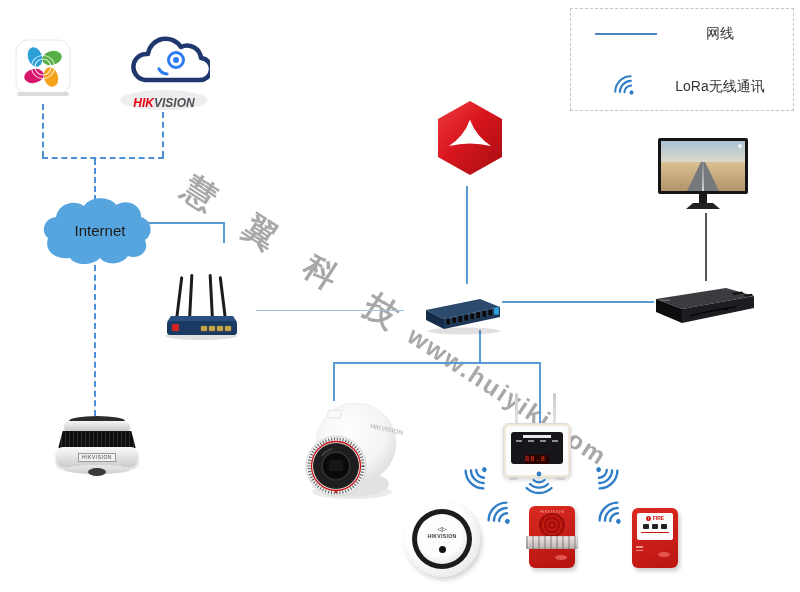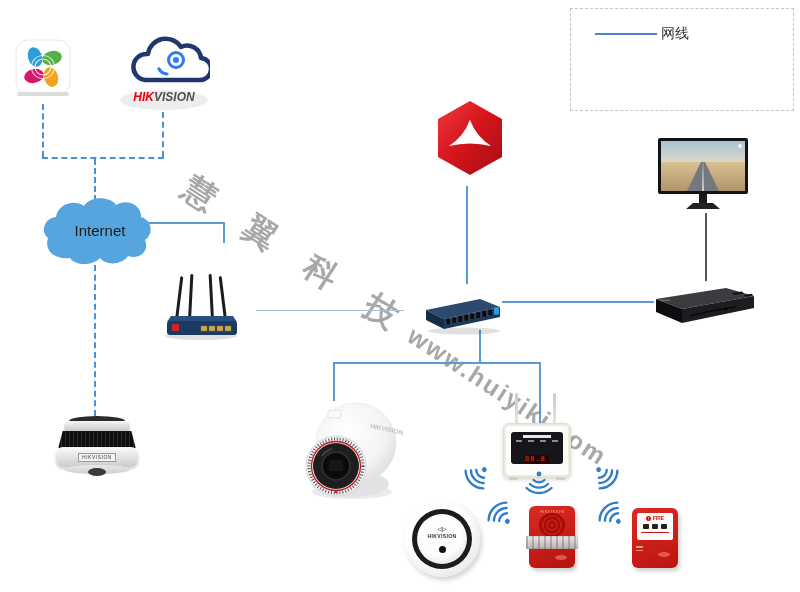--- a/index.html
+++ b/index.html
@@ -13,32 +13,32 @@
   .hline.dash { border-top-style:dashed; border-top-color:#4a90d9; }
   .vline.dash { border-left-style:dashed; border-left-color:#4a90d9; }
   .vline.dark { border-left-color:#555; border-left-width:2px; }
   
   .watermark { position:absolute; left:198px; top:166px; transform:rotate(33deg); transform-origin:left top;
     color:#9a9a9a; opacity:.85; white-space:nowrap; font-weight:bold; }
   .watermark .cn { font-size:33px; letter-spacing:15px; }
   .watermark .url { font-size:25px; letter-spacing:2px; }
   
   .legend { position:absolute; left:570px; top:8px; width:224px; height:103px;
-    border:1px dashed #c3c3c3; background:#fff; padding:10px 14px 8px 20px; display:flex; justify-content:space-between; }
+    border:1px dashed #c3c3c3; background:#fff; padding:10px 14px 8px 20px; display:flex; flex-direction:column; justify-content:space-between; }
   .legend-row { display:flex; align-items:center; height:30px; }
   .legend-sample { width:70px; display:flex; justify-content:center; align-items:center; }
   .legend-label { flex:1; text-align:center; font-size:14px; color:#333; }
   .sample-solid { width:62px; height:0; border-top:2px solid #4a86c8; }
   .sample-dash { width:66px; height:0; border-top:2px dashed #4a86c8; }
   
   .cloud-label { position:absolute; left:60px; top:222px; width:80px; text-align:center;
     font-size:15px; color:#1a1a1a; font-weight:500; }
   
   .hik-caption { position:absolute; left:120px; top:90px; width:88px; height:20px; background:#ededed;
-    border-radius:50%; display:flex; align-items:flex-start; justify-content:center; font-style:italic; font-weight:bold; font-size:12px; }
+    border-radius:50%; display:flex; align-items:flex-end; justify-content:center; font-style:italic; font-weight:bold; font-size:12px; }
   .hik-caption .hik { color:#e60012; }
   .hik-caption .vision { color:#4f4f55; }
   
   .fisheye { position:absolute; left:52px; top:416px; width:90px; height:64px; }
   .fe-top   { position:absolute; left:17px; top:0;  width:56px; height:10px; background:#2b2b2b; border-radius:50%; }
   .fe-band1 { position:absolute; left:12px; top:5;  top:5px; width:66px; height:12px; border-radius:5px;
               background:linear-gradient(#f6f6f6,#c0c0c0); box-shadow:0 1px 1px rgba(0,0,0,.15); }
   .fe-mid   { position:absolute; left:6px;  top:15px; width:78px; height:18px; border-radius:3px;
               background:repeating-linear-gradient(90deg,#0e0e0e 0 3px,#2f2f2f 3px 4px);
               clip-path:polygon(6% 0,94% 0,100% 100%,0 100%); }
@@ -128,20 +128,31 @@
   <div class="hline" style="left:333px; top:362px; width:208px;"></div>
   <div class="vline" style="left:333px; top:362px; height:39px;"></div>
   <div class="vline" style="left:539px; top:362px; height:61px;"></div>
 
   <div class="legend">
     <div class="legend-row">
       <span class="legend-sample">
           <span class="sample-solid"></span>
         </span>
       <span class="legend-label">网线</span>
+    </div>
+    <div class="legend-row">
+      <span class="legend-sample">
+        <svg width="26" height="26" viewBox="0 0 30 30" style="transform:rotate(-45deg)">
+          <circle cx="15" cy="24" r="2.4" fill="#2f7ec7"></circle>
+          <path d="M9.5 18 a8 8 0 0 1 11 0" stroke="#2f7ec7" stroke-width="2.4" fill="none" stroke-linecap="round"></path>
+          <path d="M6 14 a13 13 0 0 1 18 0" stroke="#2f7ec7" stroke-width="2.4" fill="none" stroke-linecap="round"></path>
+          <path d="M2.5 10 a18 18 0 0 1 25 0" stroke="#2f7ec7" stroke-width="2.4" fill="none" stroke-linecap="round"></path>
+        </svg>
+      </span>
+      <span class="legend-label">LoRa无线通讯</span>
     </div>
   </div>
 
   <svg class="abs" style="left:14px; top:38px;" width="58" height="60" viewBox="0 0 58 60">
     <rect x="2" y="2" width="54" height="54" rx="12" fill="#ffffff" stroke="#e8e8e8"></rect>
     <rect x="3" y="54" width="52" height="4" rx="2" fill="#dcdcdc"></rect>
     <ellipse cx="21" cy="19" rx="7" ry="10" fill="#2d9fd8" transform="rotate(-18 21 19)"></ellipse>
     <ellipse cx="38" cy="20" rx="10" ry="7" fill="#56b046" transform="rotate(-14 38 20)"></ellipse>
     <ellipse cx="20" cy="38" rx="10" ry="7" fill="#d6176d" transform="rotate(-12 20 38)"></ellipse>
     <ellipse cx="37" cy="39" rx="7" ry="10" fill="#f5a31d" transform="rotate(-16 37 39)"></ellipse>

